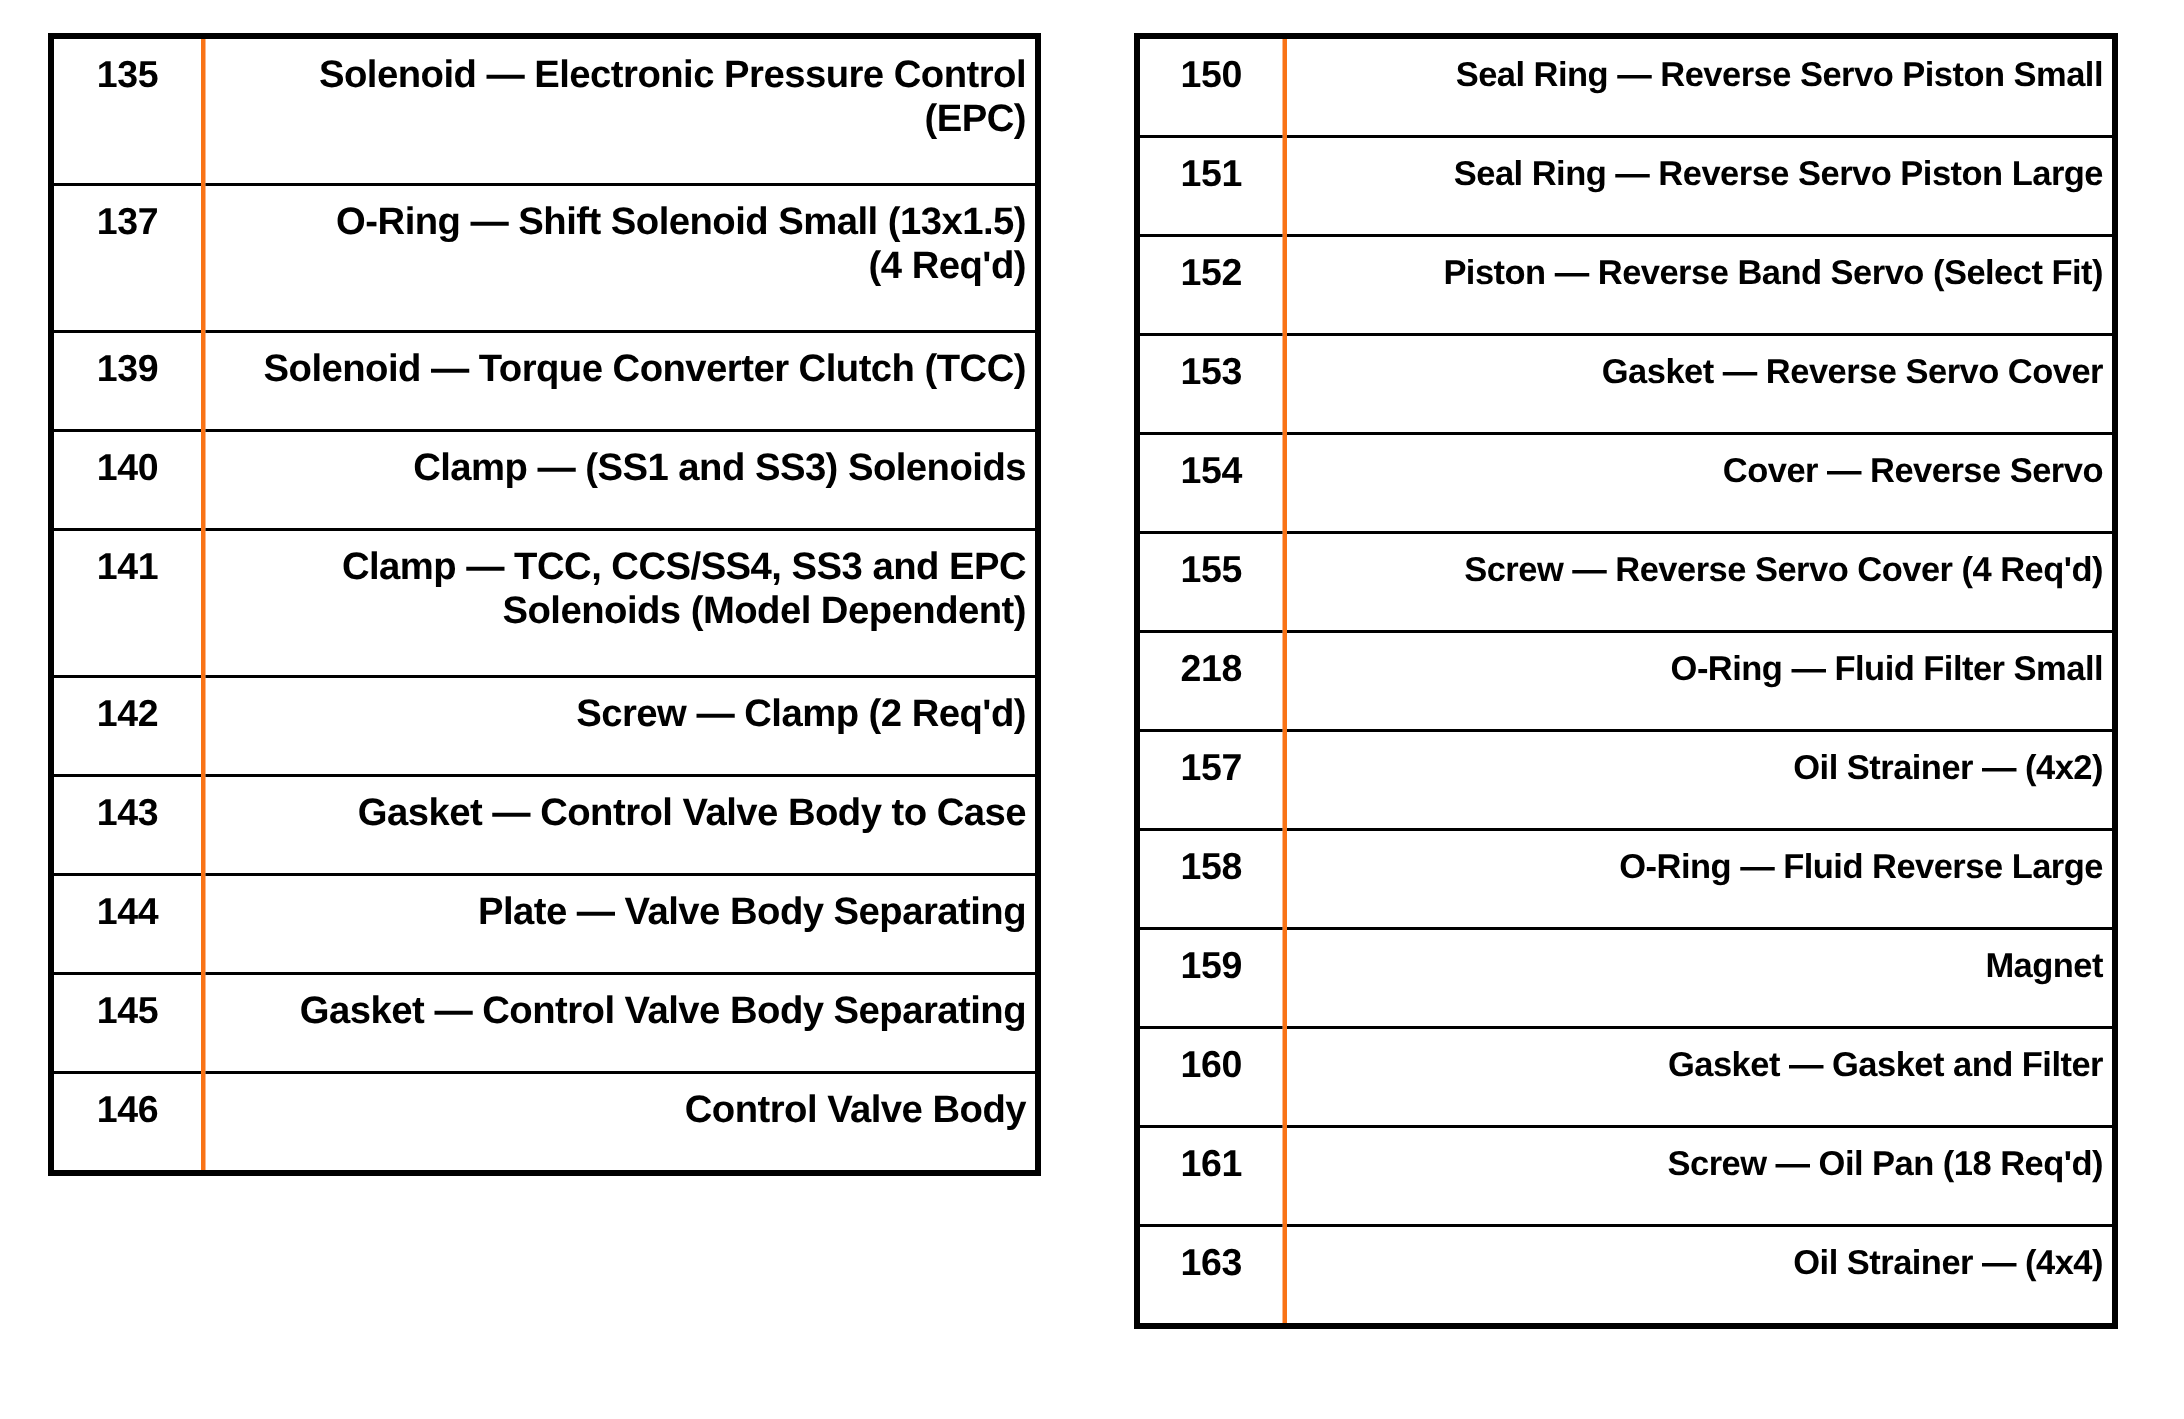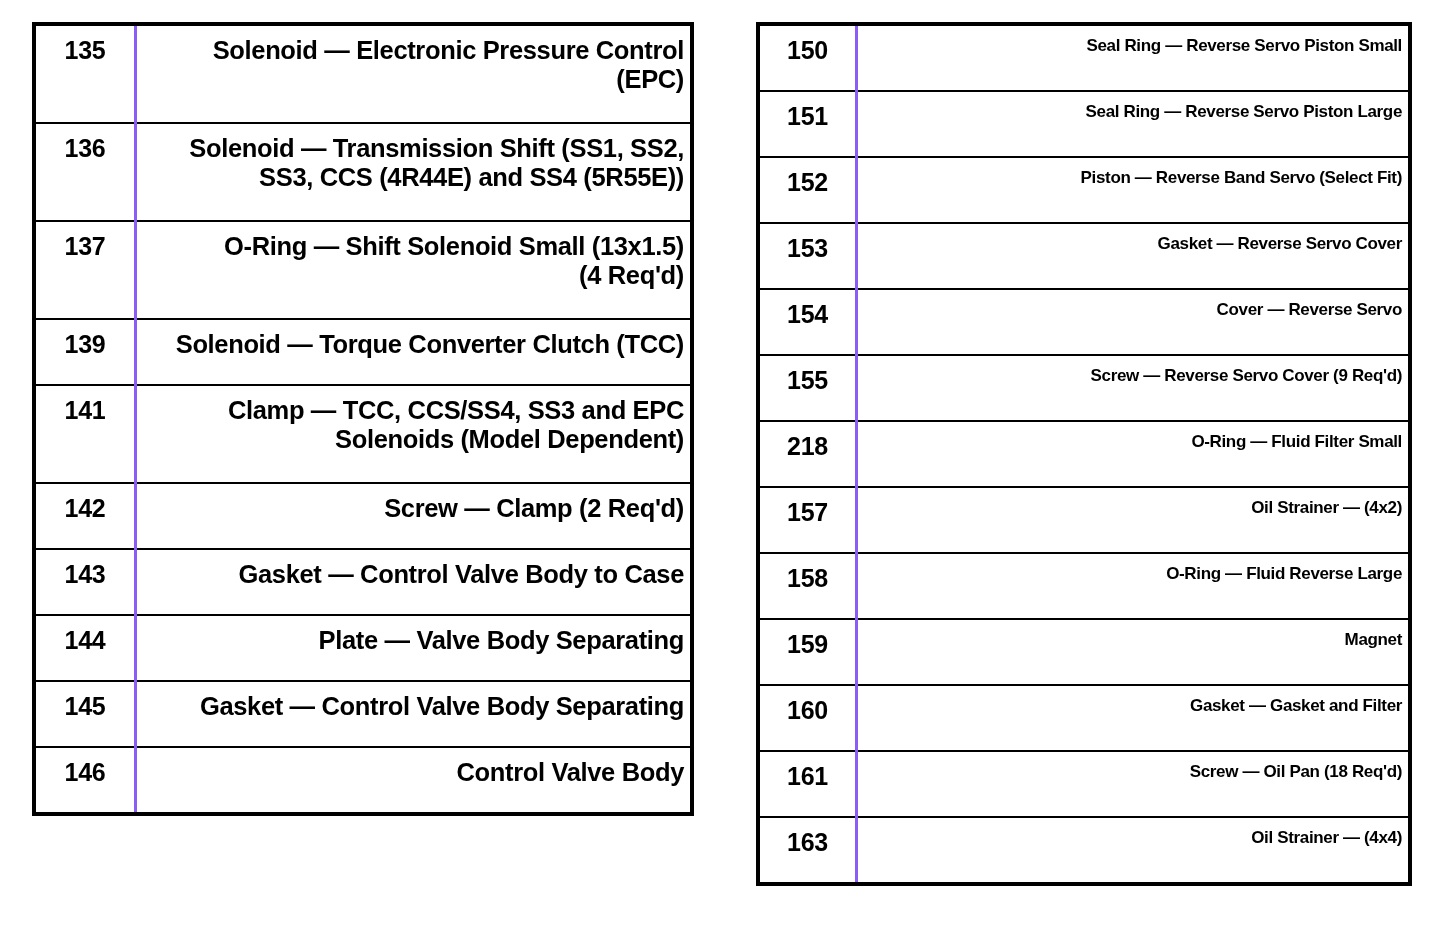--- a/index.html
+++ b/index.html
@@ -53,21 +53,21 @@
     padding: 0;
     vertical-align: top;
   }
   .parts-table tr:last-child td {
     border-bottom: 0;
   }
 
   
   td.ref-cell {
     width: 98px;
-    border-right: 3px solid #8b5cf6;
+    border-right: 3px solid #f97316;
     text-align: center;
     font-weight: bold;
     font-size: 25px;
     letter-spacing: -0.2px;
     color: #000000;
     padding-top: 10px;
     border-radius: 13px;
   }
   #table-right td.ref-cell {
     width: 95px;
@@ -79,21 +79,21 @@
     font-weight: bold;
     font-size: 25.5px;
     letter-spacing: -0.35px;
     color: #000000;
     padding: 10px 6px 10px 11px;
     line-height: 1.13;
     word-spacing: 0px;
   }
   #table-right td.desc-cell {
     padding-left: 10px;
-    font-size: 17px;
+    font-size: 23px;
     border-radius: 27px;
   }
 
   
   tr.row-1line td { height: 44px; }
   tr.row-2line td { height: 76px; }
 
   #table-right tr td { height: 44px; }
 
   .desc-line {
@@ -110,37 +110,36 @@
     <table>
       <tbody>
           <tr class="row-2line">
             <td class="ref-cell">135</td>
             <td class="desc-cell">
               <span class="desc-line">Solenoid — Electronic Pressure Control</span>
               <span class="desc-line">(EPC)</span>
             </td>
           </tr>
           <tr class="row-2line">
-            <td class="ref-cell">136</td>
-            <td class="desc-cell">
-              <span class="desc-line">Solenoid — Transmission Shift (SS1, SS2,</span>
-              <span class="desc-line">SS3, CCS (4R44E) and SS4 (5R55E))</span>
-            </td>
-          </tr>
-          <tr class="row-2line">
             <td class="ref-cell">137</td>
             <td class="desc-cell">
               <span class="desc-line">O-Ring — Shift Solenoid Small (13x1.5)</span>
               <span class="desc-line">(4 Req'd)</span>
             </td>
           </tr>
           <tr class="row-1line">
             <td class="ref-cell">139</td>
             <td class="desc-cell">
               <span class="desc-line">Solenoid — Torque Converter Clutch (TCC)</span>
+            </td>
+          </tr>
+          <tr class="row-1line">
+            <td class="ref-cell">140</td>
+            <td class="desc-cell">
+              <span class="desc-line">Clamp — (SS1 and SS3) Solenoids</span>
             </td>
           </tr>
           <tr class="row-2line">
             <td class="ref-cell">141</td>
             <td class="desc-cell">
               <span class="desc-line">Clamp — TCC, CCS/SS4, SS3 and EPC</span>
               <span class="desc-line">Solenoids (Model Dependent)</span>
             </td>
           </tr>
           <tr class="row-1line">
@@ -206,21 +205,21 @@
           </tr>
           <tr class="row-1line">
             <td class="ref-cell">154</td>
             <td class="desc-cell">
               <span class="desc-line">Cover — Reverse Servo</span>
             </td>
           </tr>
           <tr class="row-1line">
             <td class="ref-cell">155</td>
             <td class="desc-cell">
-              <span class="desc-line">Screw — Reverse Servo Cover (9 Req'd)</span>
+              <span class="desc-line">Screw — Reverse Servo Cover (4 Req'd)</span>
             </td>
           </tr>
           <tr class="row-1line">
             <td class="ref-cell">218</td>
             <td class="desc-cell">
               <span class="desc-line">O-Ring — Fluid Filter Small</span>
             </td>
           </tr>
           <tr class="row-1line">
             <td class="ref-cell">157</td>

